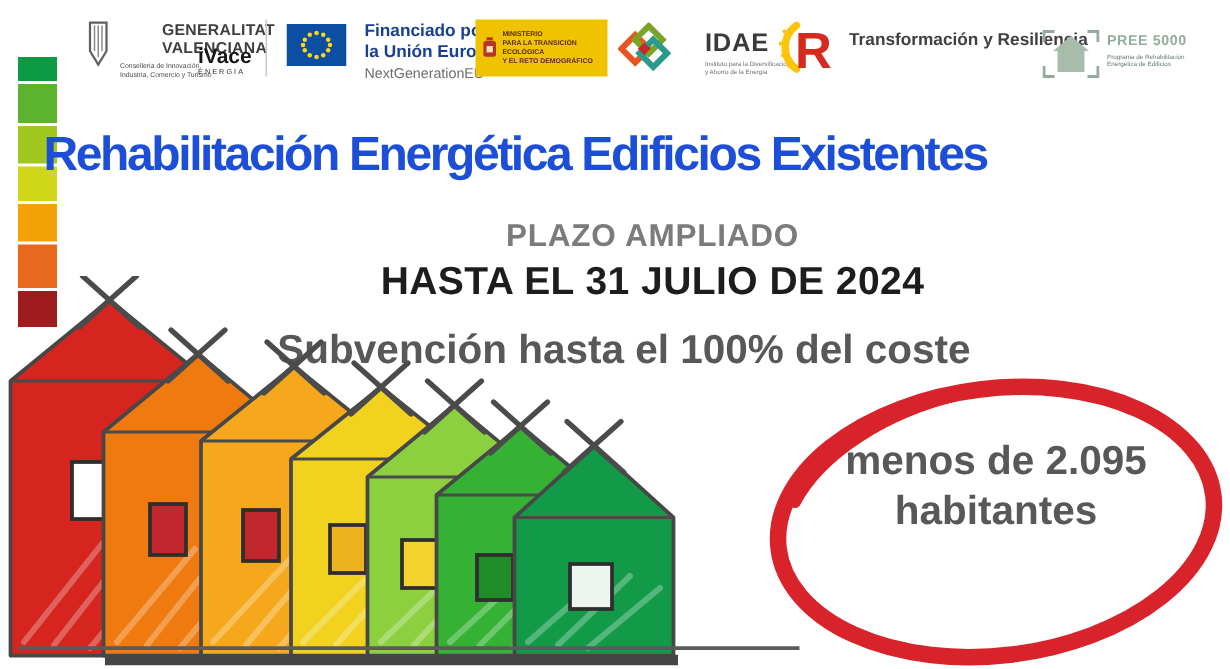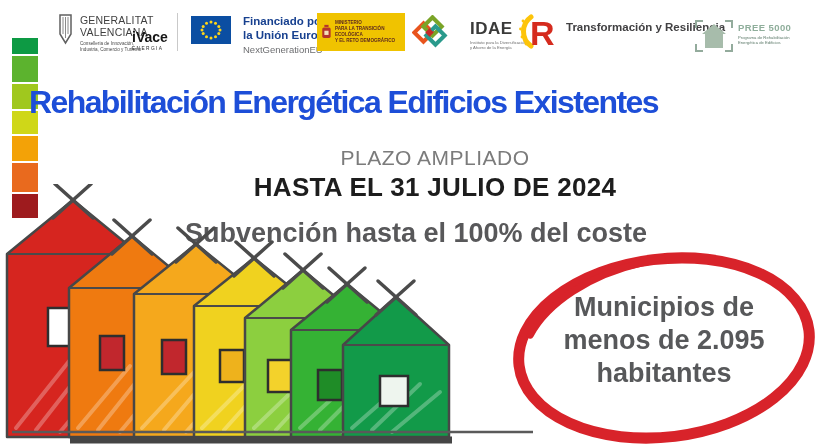--- a/index.html
+++ b/index.html
@@ -4,41 +4,41 @@
 <style>
   * { margin:0; padding:0; box-sizing:border-box; }
   html,body { background:#fff; }
   .poster {
     position:relative; width:820px; height:446px; background:#ffffff;
     font-family:"Liberation Sans", sans-serif; overflow:hidden;
   }
   .abs { position:absolute; }
 
   
-  .gva-title { font-size:10.5px; font-weight:normal; color:#3f3f3f; line-height:1.15; letter-spacing:.2px; }
+  .gva-title { font-size:10.5px; font-weight:bold; color:#3f3f3f; line-height:1.15; letter-spacing:.2px;margin-left:28px; }
   .gva-sub   { font-size:4.6px; color:#4a4a4a; line-height:1.25; margin-top:3px; }
   .ivace-title { font-size:14px; font-weight:bold; color:#161616; line-height:1; }
   .ivace-sub { font-size:4.8px; color:#2b2b2b; letter-spacing:1.4px; margin-top:2px; }
   .divider { width:1px; height:38px; background:#c9c9c9; }
   .eu-main { font-size:11.5px; font-weight:bold; color:#17408f; line-height:1.18; }
   .eu-sub  { font-size:9.5px; color:#6d6e71; margin-top:2px; }
   .ministry { left:317px; top:13px; width:88px; height:38px; background:#f0c300;
               display:flex; align-items:center; gap:3px; padding:3px 4px; }
   .ministry-text { font-size:4.6px; font-weight:bold; color:#5e2a1e; line-height:1.3; }
   .idae-title { font-size:17px; font-weight:bold; color:#3a3a39; letter-spacing:.5px; line-height:1; }
   .idae-sub { font-size:4.2px; color:#6e6e6e; line-height:1.3; margin-top:3px; }
   .prtr-text { font-size:11.5px; font-weight:bold; color:#414042; line-height:1.28; }
   .pree-title { font-size:9.5px; font-weight:bold; color:#8fae9b; letter-spacing:.4px; }
   .pree-sub { font-size:4.2px; color:#5d7a6a; line-height:1.3; margin-top:2px; }
 
   
   .title { left:29px; top:84px; font-size:32px; font-weight:bold; letter-spacing:-1.6px;
            color:#1d4ed8; white-space:nowrap; }
   .plazo-block { left:230px; top:146px; width:410px; text-align:center; }
-  .plazo { font-size:21px; font-weight:normal; color:#7b7b7b; letter-spacing:.5px; }
+  .plazo { font-size:21px; font-weight:bold; color:#7b7b7b; letter-spacing:.5px; }
   .hasta { font-size:26px; font-weight:bold; color:#1d1d1d; letter-spacing:.3px; margin-top:2px; }
   .subvencion { left:110px; top:218px; width:612px; text-align:center;
                 font-size:27px; font-weight:bold; color:#58585a; }
   .highlight-text { left:509px; top:291px; width:310px; text-align:center;
                     font-size:27px; font-weight:bold; color:#57585a; line-height:33px; }
 </style>
 </head>
 <body>
 
 <div class="poster">
@@ -222,18 +222,17 @@
     <path d="M12,248 H533" stroke="#5a5a5a" stroke-width="2.5" fill="none"></path>
     <path d="M70,256 H452" stroke="#454545" stroke-width="7" fill="none"></path>
   </svg>
 
   <svg class="abs" style="left:505px; top:248px;" width="318" height="198" viewBox="0 0 318 198">
     <ellipse cx="159" cy="100" rx="146" ry="89" fill="none" stroke-width="11" stroke-linecap="round" transform="rotate(-7 159 100)" stroke="#d8232a"></ellipse>
     <ellipse cx="155" cy="97" rx="140" ry="84" fill="none" stroke-width="7" stroke-linecap="round" pathLength="100" stroke-dasharray="22 78" stroke-dashoffset="-56" transform="rotate(-13 155 97)" stroke="#d8232a"></ellipse>
   </svg>
 
   <div class="abs highlight-text">
-    <div>Municipios de</div>
     <div>menos de 2.095</div>
     <div>habitantes</div>
   </div>
 
 </div>
 
 </body></html>

